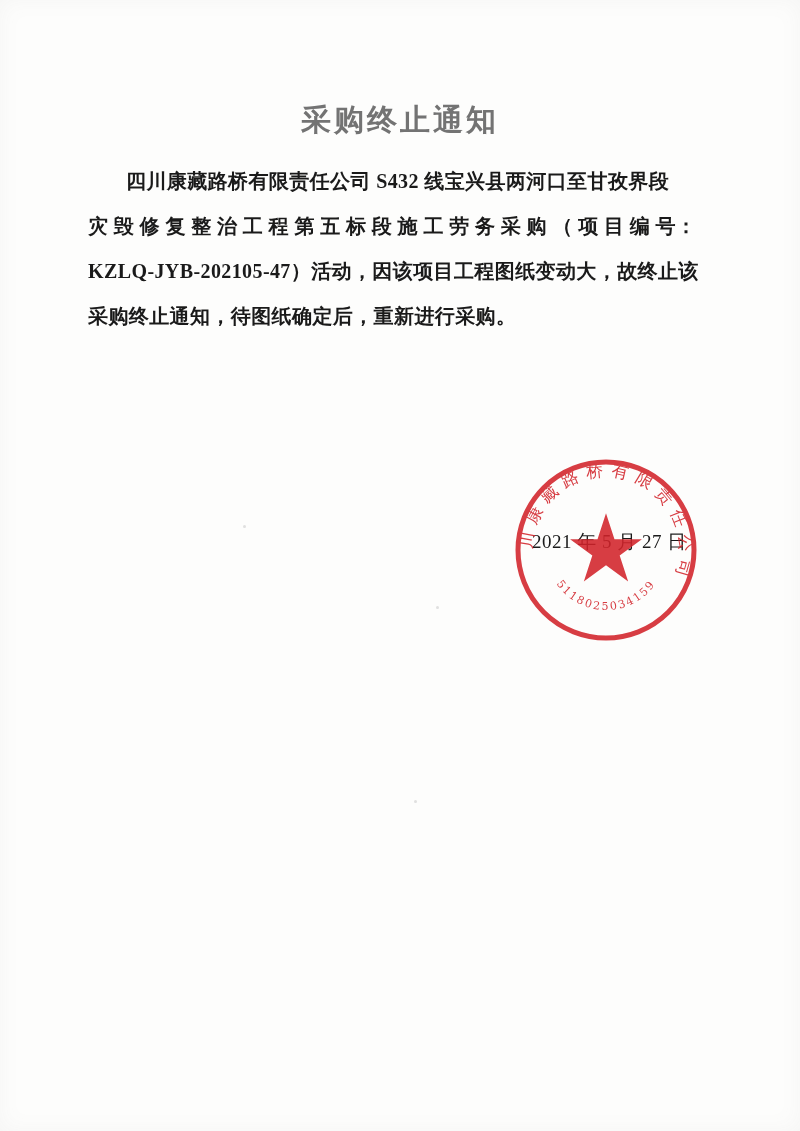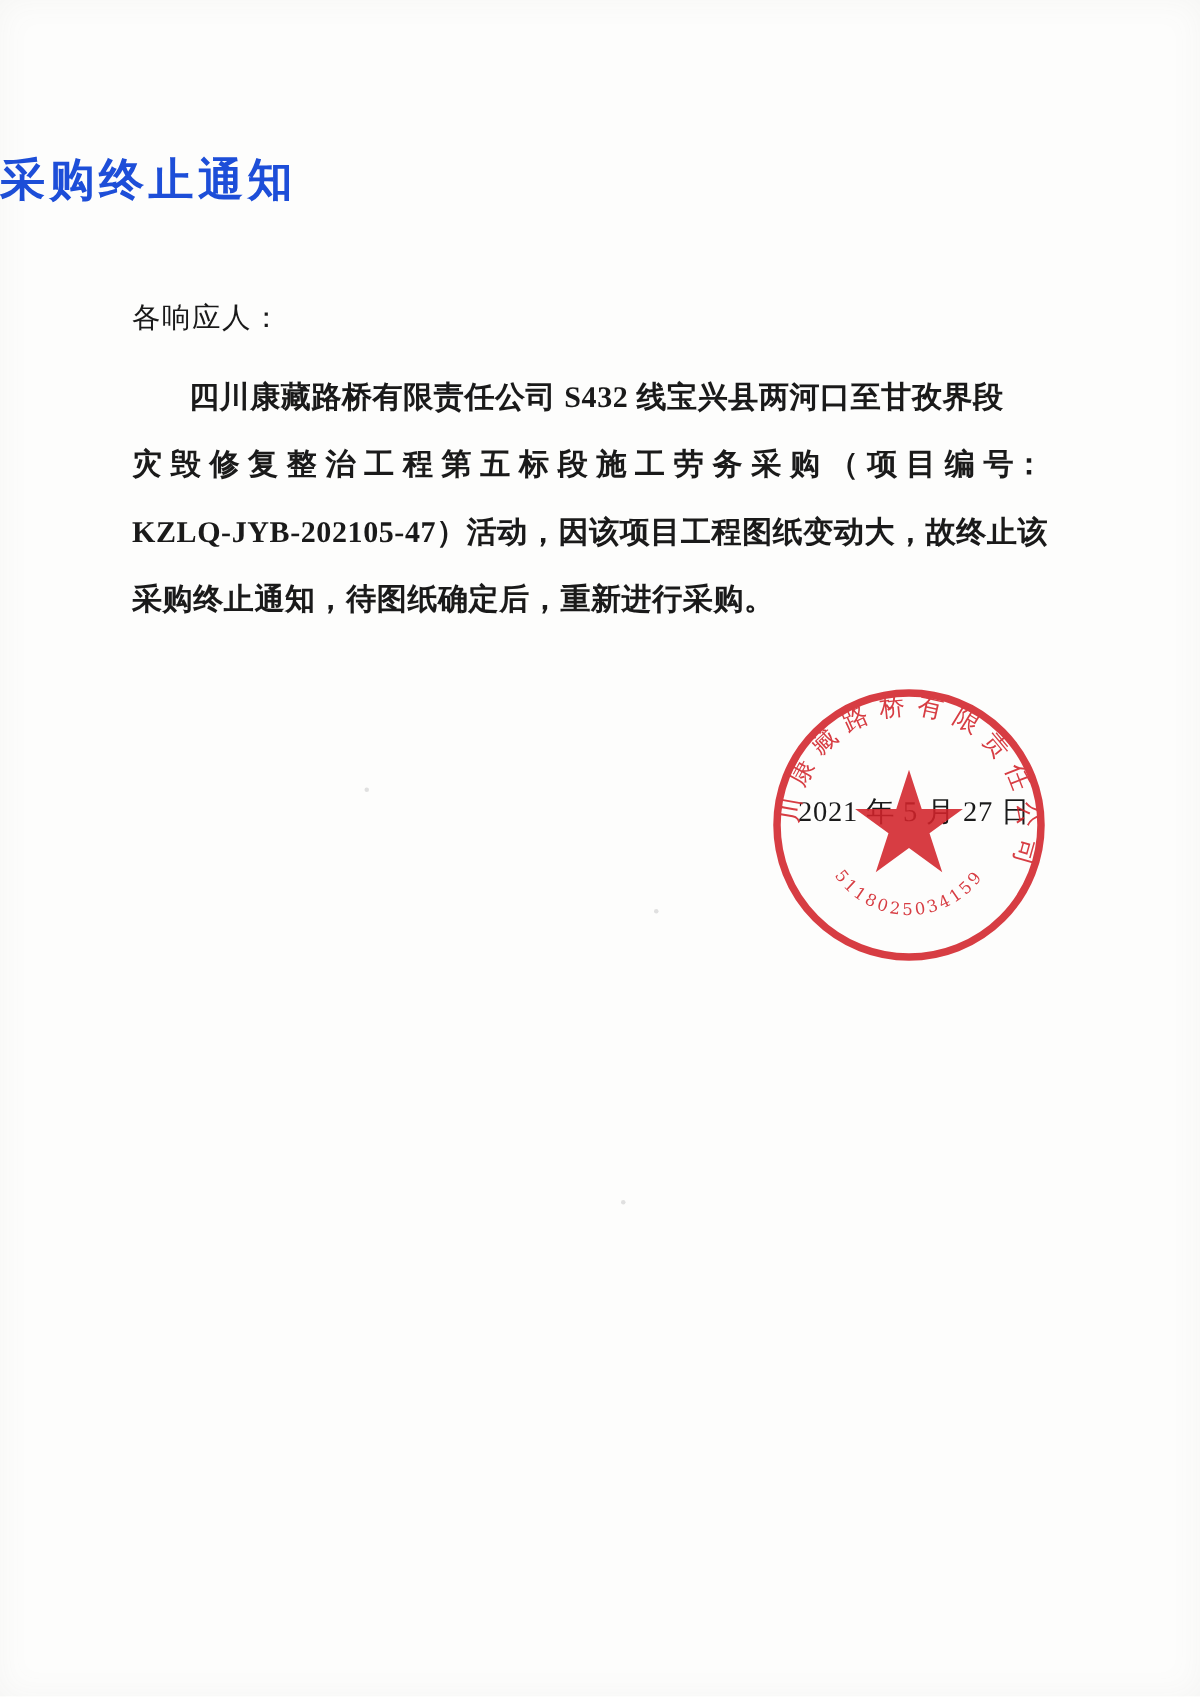--- a/index.html
+++ b/index.html
@@ -24,27 +24,28 @@
   }
   
   #page::after {
     content: "";
     position: absolute;
     top: 0; left: 0; right: 0; bottom: 0;
     pointer-events: none;
     box-shadow: inset 0 0 22px rgba(120,120,120,0.06);
   }
   .doc-title {
+    text-align: center;
     font-size: 30px;
     font-weight: bold;
     letter-spacing: 3px;
     margin: 0;
     padding-top: 100px;
     font-family: "DejaVu Serif", "Liberation Serif", serif;
-    color: #1d4ed8;
+    color: #737373;
   }
   .salutation {
     margin: 0;
     padding-top: 58px;
     padding-left: 88px;
     font-size: 19px;
     letter-spacing: 1px;
   }
   .body-block {
     margin: 0;
@@ -103,21 +104,20 @@
     opacity: 0.55;
   }
 </style>
 </head>
 <body>
 
 <div id="page">
 
   <h1 class="doc-title">采购终止通知</h1>
 
-  <p class="salutation">各响应人：</p>
 
   <div class="body-block">
     <div class="body-line indent">四川康藏路桥有限责任公司 S432 线宝兴县两河口至甘孜界段</div>
     <div class="body-line">灾 毁 修 复 整 治 工 程 第 五 标 段 施 工 劳 务 采 购 （ 项 目 编 号：</div>
     <div class="body-line">KZLQ-JYB-202105-47）活动，因该项目工程图纸变动大，故终止该</div>
     <div class="body-line">采购终止通知，待图纸确定后，重新进行采购。</div>
   </div>
 
   <div class="sign-block">
     <div class="sign-date">2021 年 5 月 27 日</div>

